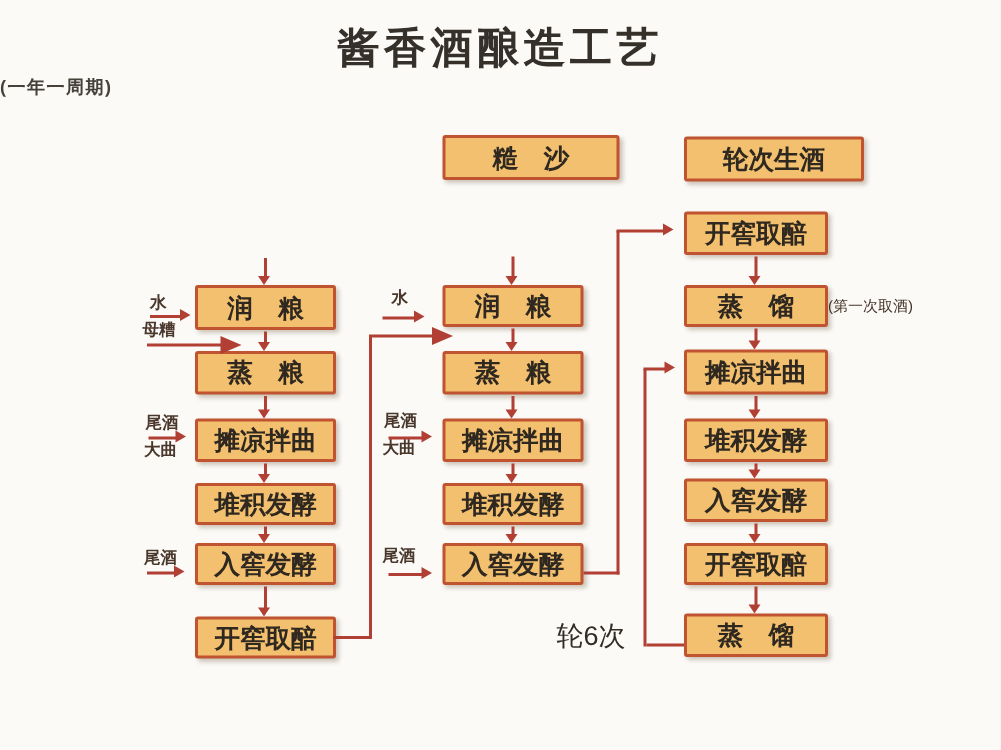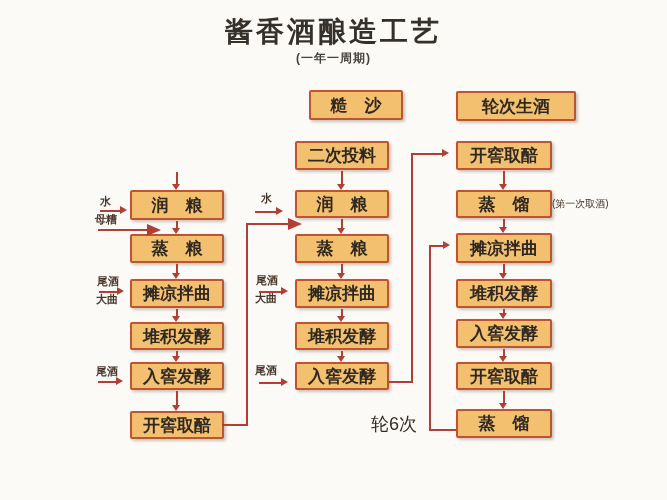--- a/index.html
+++ b/index.html
@@ -1,20 +1,20 @@
 <!DOCTYPE html>
 <html><head>
 <meta charset="utf-8">
 <style>
   html,body{margin:0;padding:0;}
   body{font-family:"Liberation Sans","DejaVu Sans",sans-serif;background:#e9e9e7;}
   #stage{position:relative;width:667px;height:500px;background:#FBFAF7;overflow:hidden;}
   .title{position:absolute;left:0;right:0;top:13px;text-align:center;
          font-size:28px;font-weight:bold;letter-spacing:3px;color:#36302A;}
-  .subtitle{position:absolute;left:0;right:0;top:50px;text-align:center;
+  .subtitle{position:absolute;left:0;right:0;top:50px;
          font-size:12px;font-weight:bold;letter-spacing:1px;color:#46403A;}
   .box{position:absolute;box-sizing:border-box;background:#F2C06E;border:2px solid #C05330;
        border-radius:2px;display:flex;align-items:center;justify-content:center;
        font-weight:bold;font-size:17px;color:#2F2820;box-shadow:2px 2px 3px rgba(90,60,30,.28);
        white-space:nowrap;}
   .vline{position:absolute;width:2px;background:#B13F33;}
   .hline{position:absolute;height:2px;background:#B13F33;}
   .head-d{position:absolute;width:0;height:0;border-left:4px solid transparent;
           border-right:4px solid transparent;border-top:6px solid #B13F33;}
   .head-r{position:absolute;width:0;height:0;border-top:4px solid transparent;
@@ -32,22 +32,21 @@
   <div class="title">酱香酒酿造工艺</div>
   <div class="subtitle">(一年一周期)</div>
 
   <div class="box" style="left:130px;top:190px;width:94px;height:30px">润　粮</div>
   <div class="box" style="left:130px;top:234px;width:94px;height:29px">蒸　粮</div>
   <div class="box" style="left:130px;top:279px;width:94px;height:29px">摊凉拌曲</div>
   <div class="box" style="left:130px;top:322px;width:94px;height:28px">堆积发酵</div>
   <div class="box" style="left:130px;top:362px;width:94px;height:28px">入窖发酵</div>
   <div class="box" style="left:130px;top:411px;width:94px;height:28px">开窖取醅</div>
 
-  <div class="box" style="left:309px;top:90px;width:94px;height:30px">糙　沙</div>
-  <div class="box" style="left:295px;top:141px;width:94px;height:29px">二次投料</div>
+  <div class="box" style="left:295px;top:90px;width:118px;height:30px">糙　沙</div>
   <div class="box" style="left:295px;top:190px;width:94px;height:28px">润　粮</div>
   <div class="box" style="left:295px;top:234px;width:94px;height:29px">蒸　粮</div>
   <div class="box" style="left:295px;top:279px;width:94px;height:29px">摊凉拌曲</div>
   <div class="box" style="left:295px;top:322px;width:94px;height:28px">堆积发酵</div>
   <div class="box" style="left:295px;top:362px;width:94px;height:28px">入窖发酵</div>
 
   <div class="box" style="left:456px;top:91px;width:120px;height:30px">轮次生酒</div>
   <div class="box" style="left:456px;top:141px;width:96px;height:29px">开窖取醅</div>
   <div class="box" style="left:456px;top:190px;width:96px;height:28px">蒸　馏</div>
   <div class="box" style="left:456px;top:233px;width:96px;height:30px">摊凉拌曲</div>

